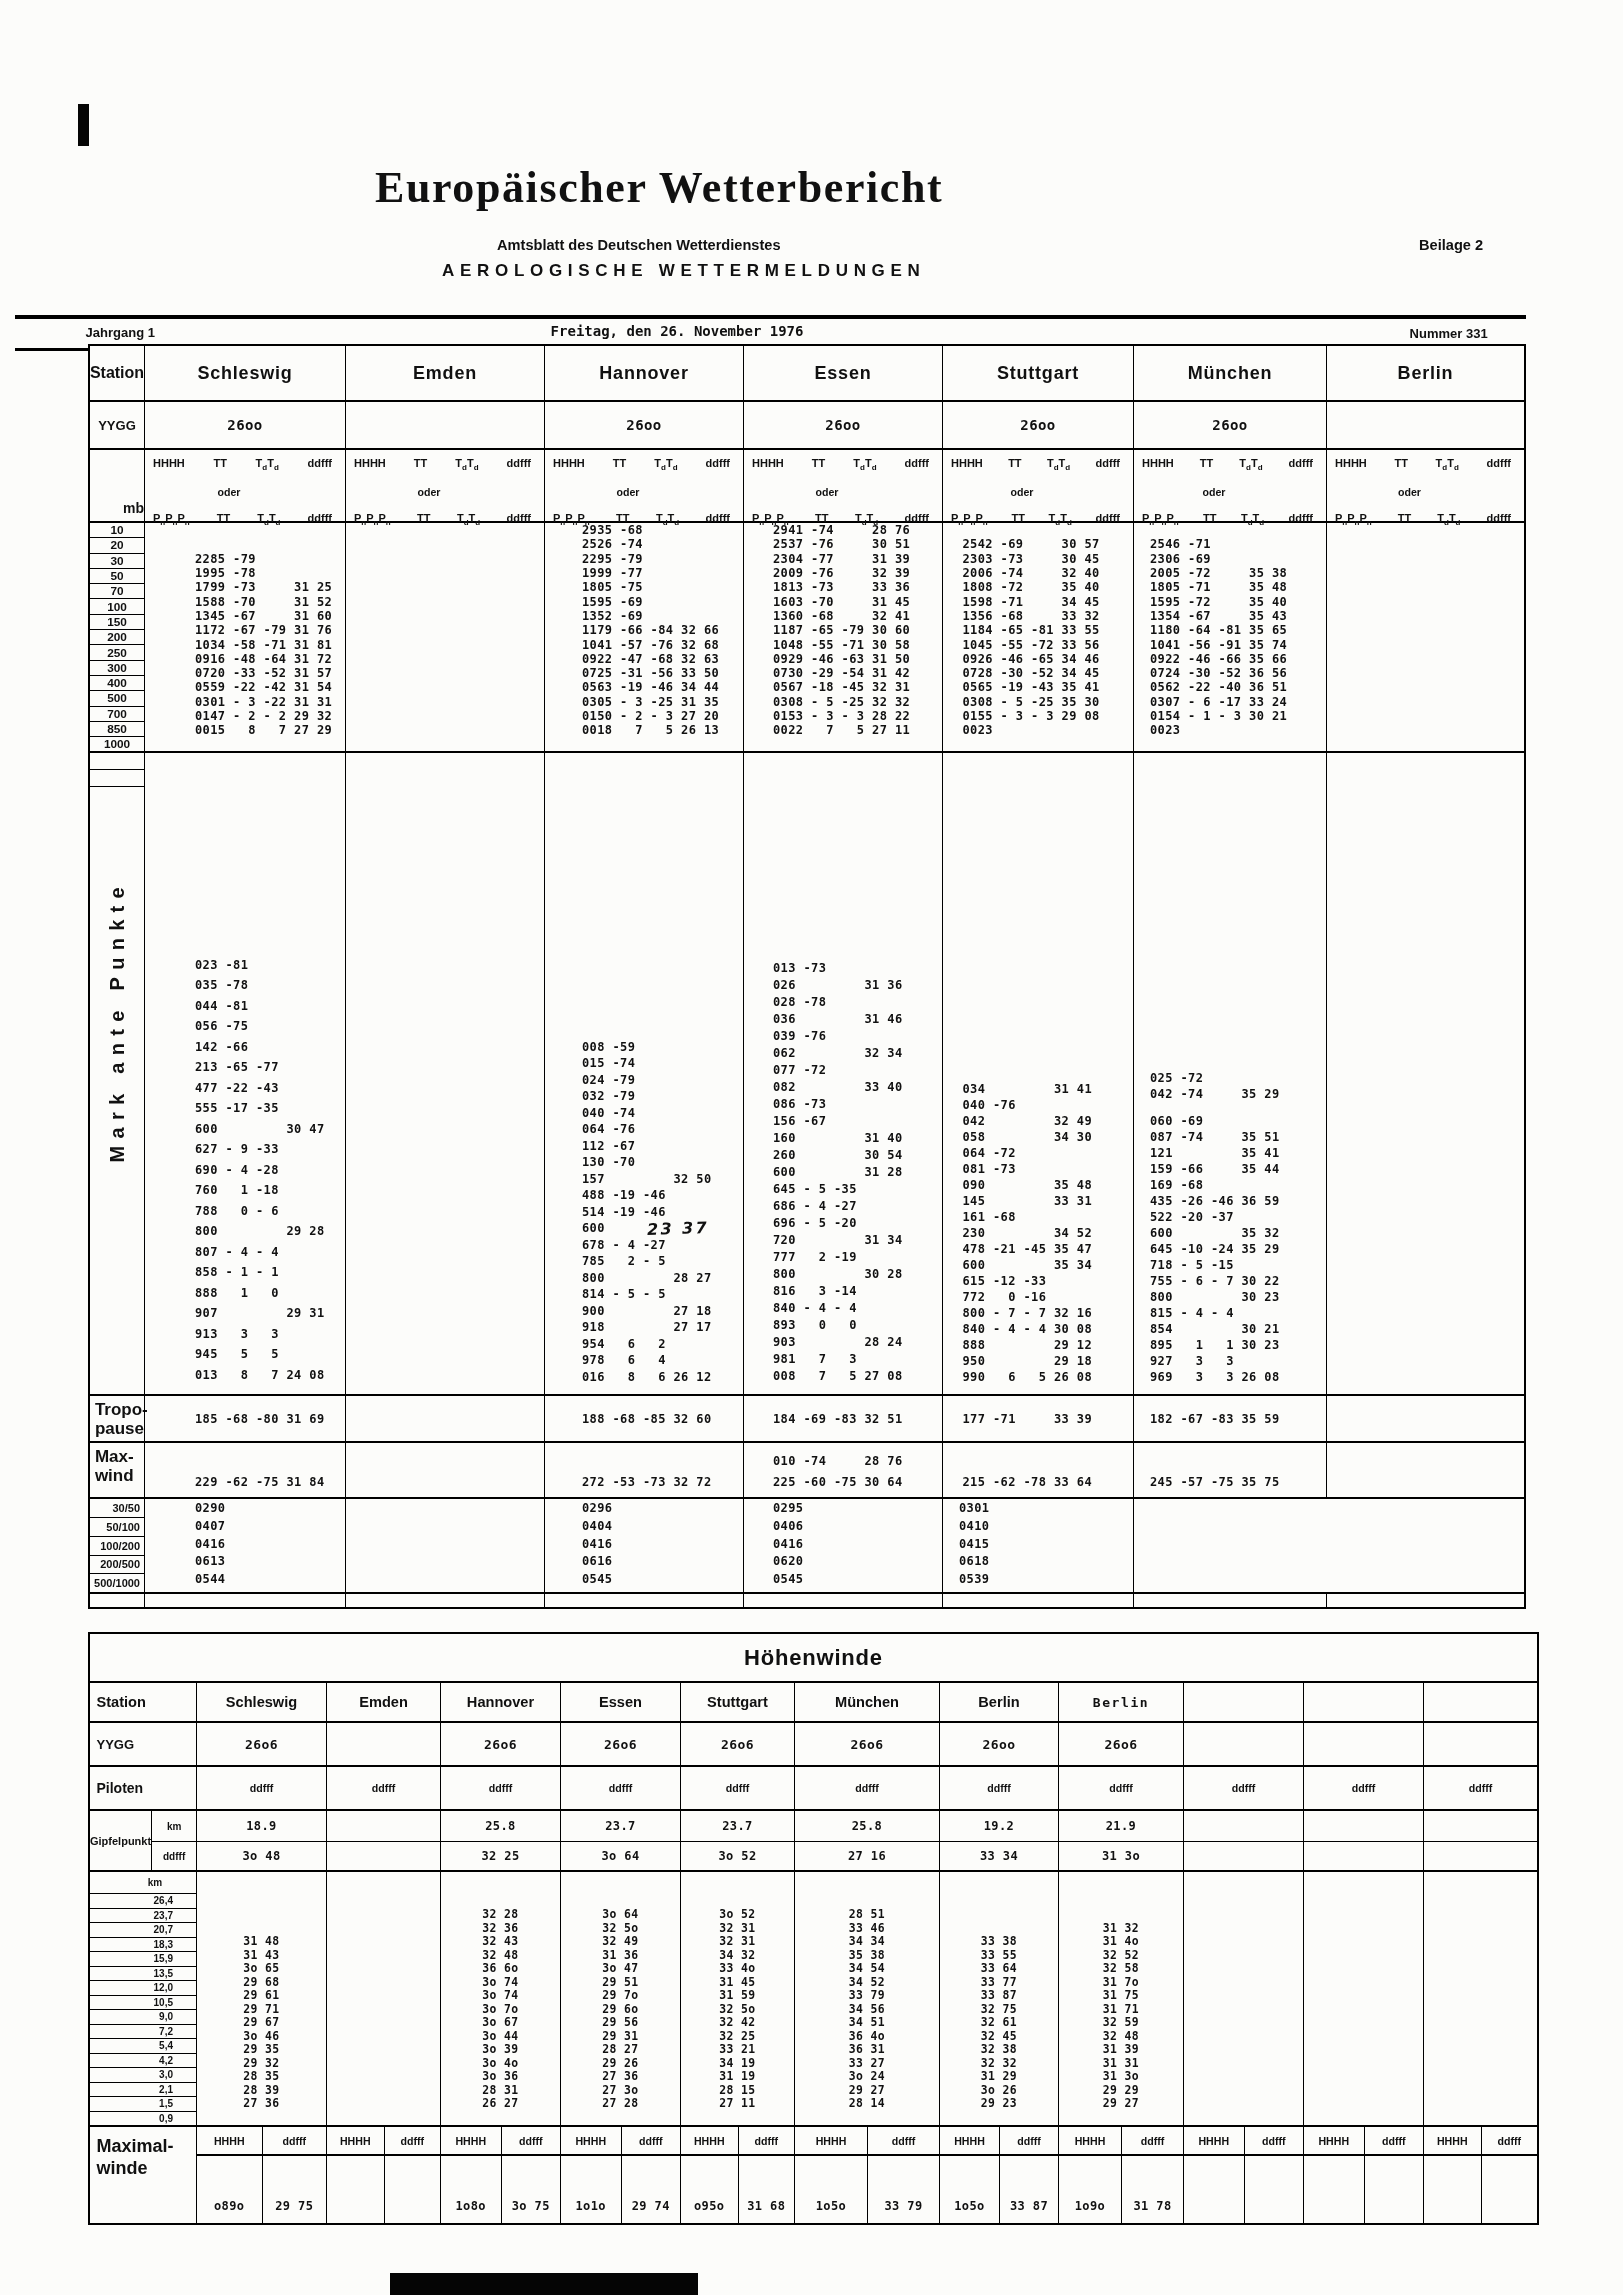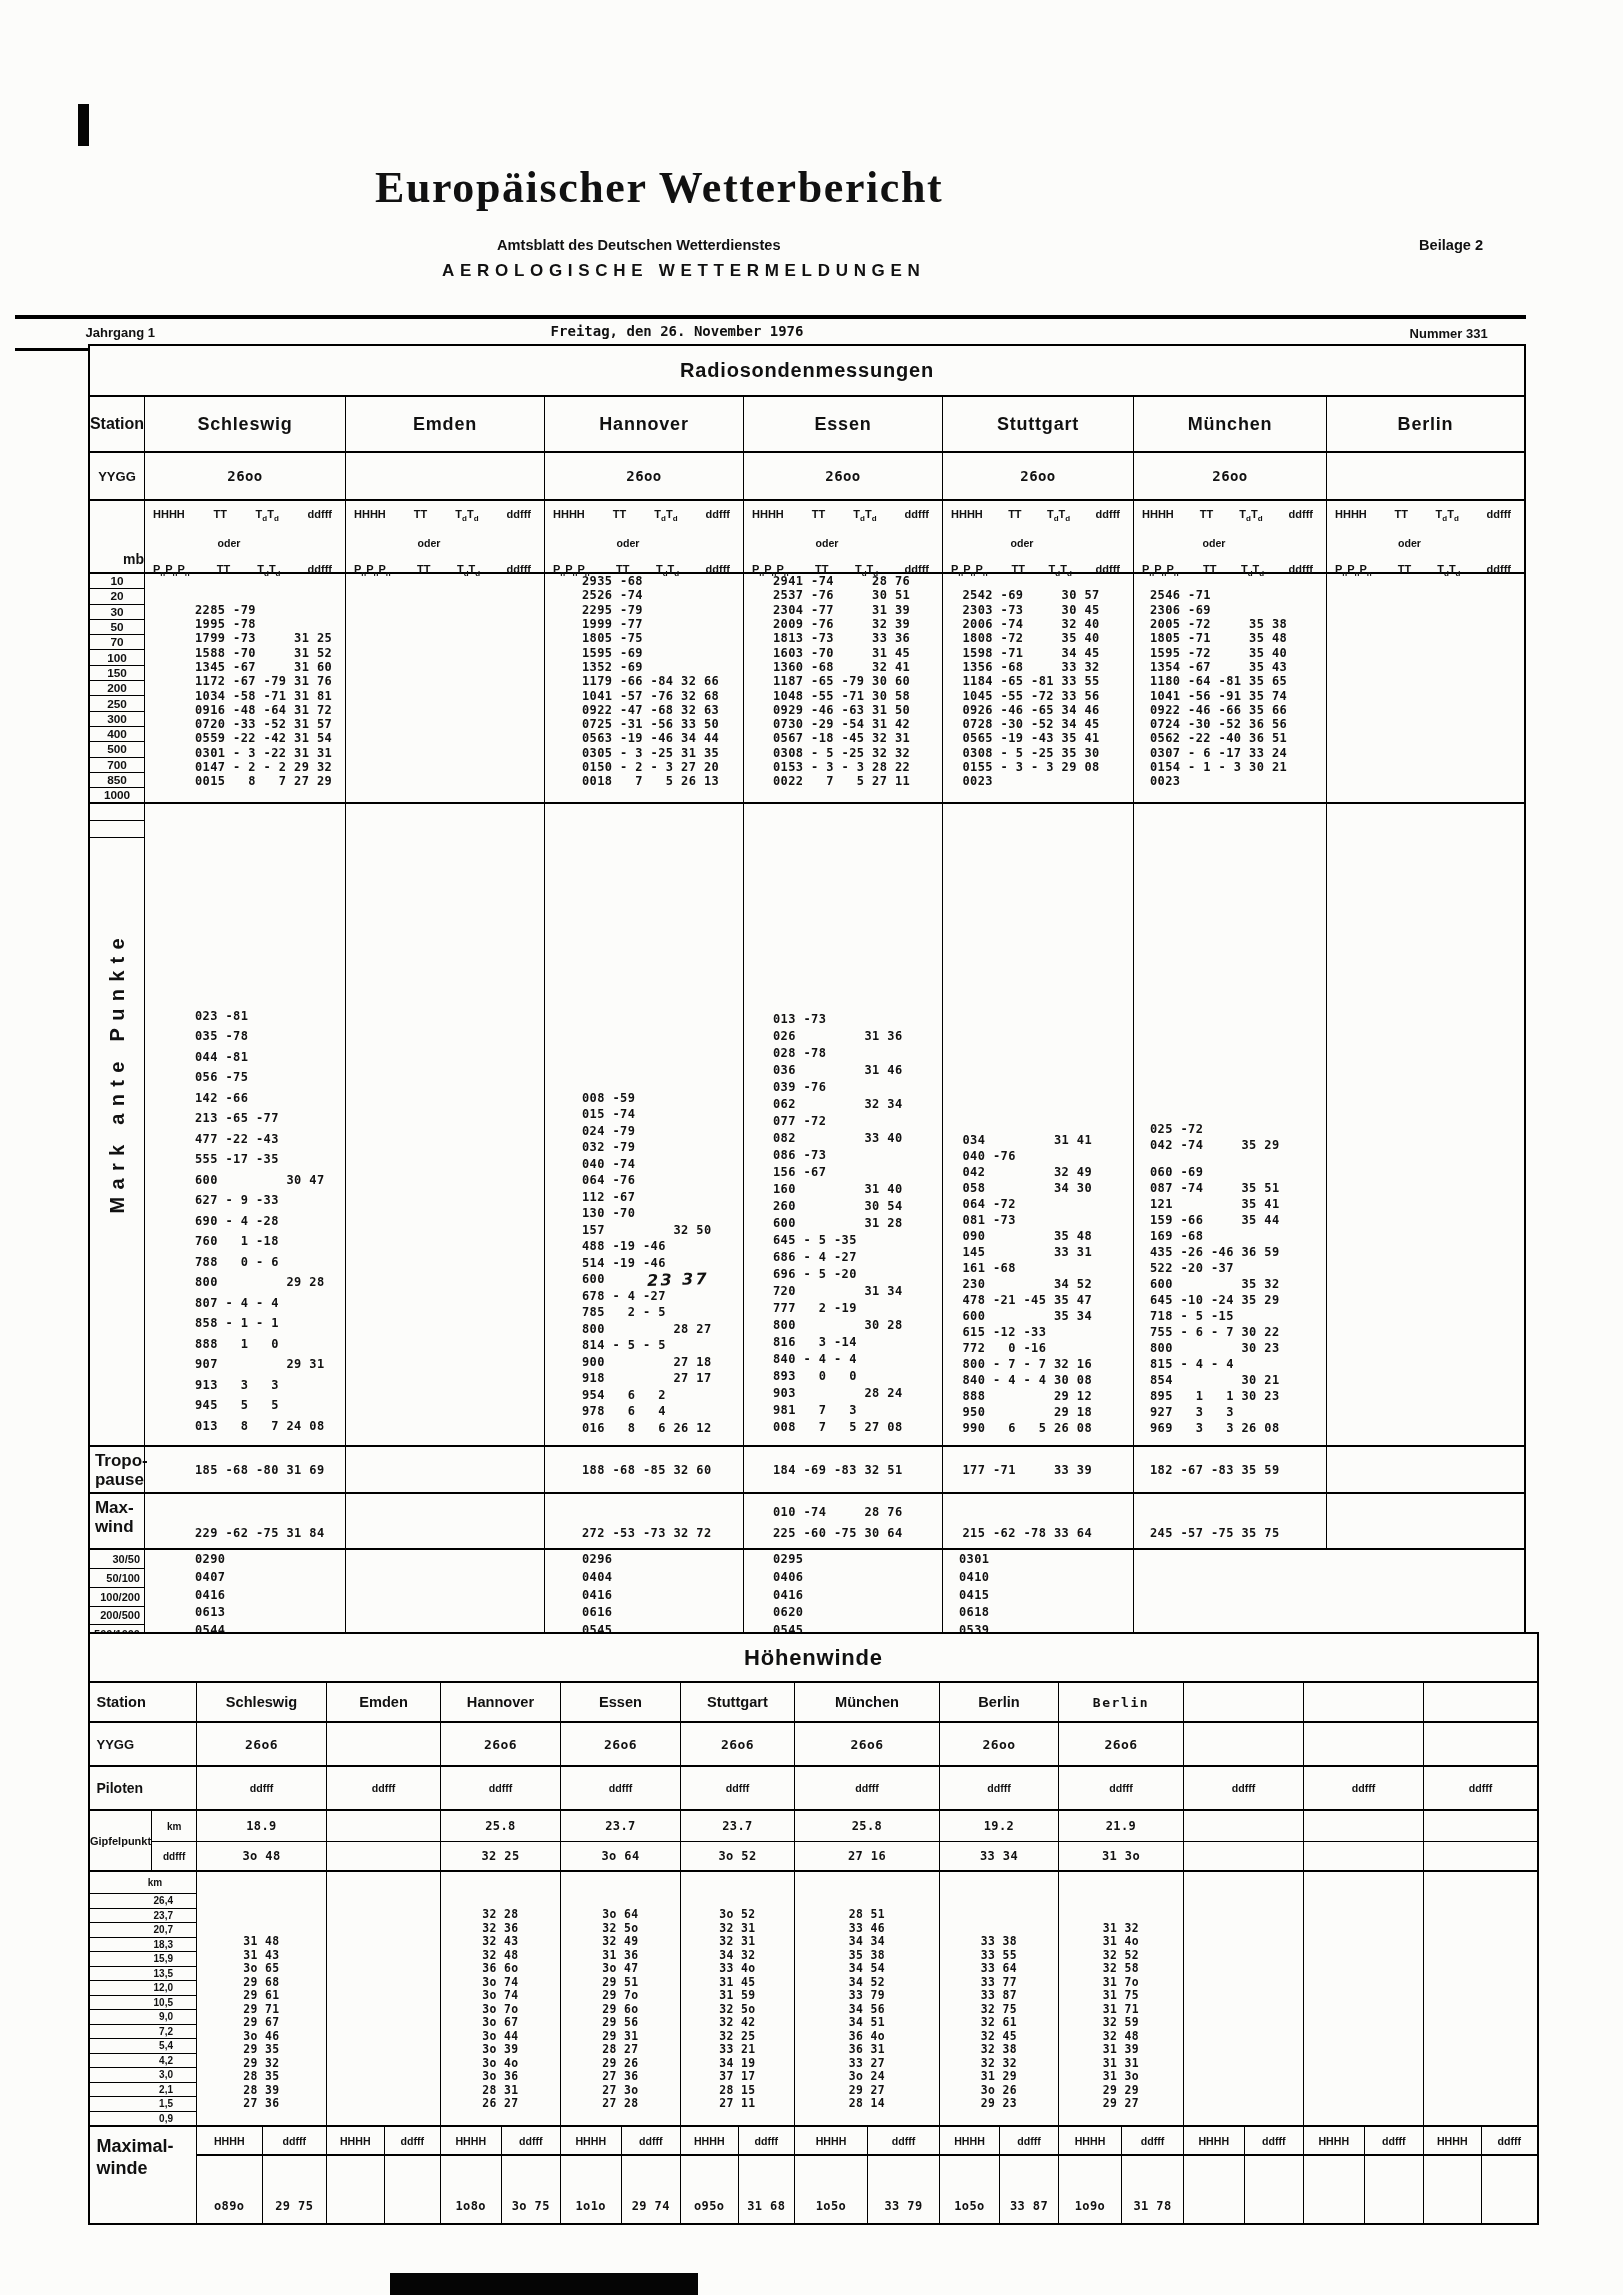--- a/index.html
+++ b/index.html
@@ -86,23 +86,20 @@
   <div class="abs beilage" style="left:1419px;top:237px;">Beilage 2</div>
   <div class="abs aero" style="left:442px;top:261px;">AEROLOGISCHE WETTERMELDUNGEN</div>
 
   <div class="band">
     <span class="jahr">Jahrgang 1</span>
     <span class="date">Freitag, den 26. November 1976</span>
     <span class="numm">Nummer 331</span>
   </div>
 
   <section id="radiosonde" class="tbl" style="left:88px;top:344px;width:1434px;">
-      <div class="row" style="grid-template-columns: 1fr; height: 49px;">
-        <div class="cell center lbl rs-title">Radiosondenmessungen</div>
-      </div>
       <div class="row" style="grid-template-columns: 54px 201px 199px 199px 199px 191px 193px 198px; height: 54px;">
         <div class="cell center lbl" style="font-size: 16px;">Station</div>
         <div class="cell center lbl st-name">Schleswig</div>
         <div class="cell center lbl st-name">Emden</div>
         <div class="cell center lbl st-name">Hannover</div>
         <div class="cell center lbl st-name">Essen</div>
         <div class="cell center lbl st-name">Stuttgart</div>
         <div class="cell center lbl st-name">München</div>
         <div class="cell center lbl st-name">Berlin</div>
       </div>
@@ -851,21 +848,21 @@
           <div class="wind-line mono">32 31</div>
           <div class="wind-line mono">34 32</div>
           <div class="wind-line mono">33 4o</div>
           <div class="wind-line mono">31 45</div>
           <div class="wind-line mono">31 59</div>
           <div class="wind-line mono">32 5o</div>
           <div class="wind-line mono">32 42</div>
           <div class="wind-line mono">32 25</div>
           <div class="wind-line mono">33 21</div>
           <div class="wind-line mono">34 19</div>
-          <div class="wind-line mono">37 17</div>
+          <div class="wind-line mono">31 19</div>
           <div class="wind-line mono">28 15</div>
           <div class="wind-line mono">27 11</div>
         </div>
         <div class="cell">
           <div class="wind-line mono"></div>
           <div class="wind-line mono">28 51</div>
           <div class="wind-line mono">33 46</div>
           <div class="wind-line mono">34 34</div>
           <div class="wind-line mono">35 38</div>
           <div class="wind-line mono">34 54</div>

